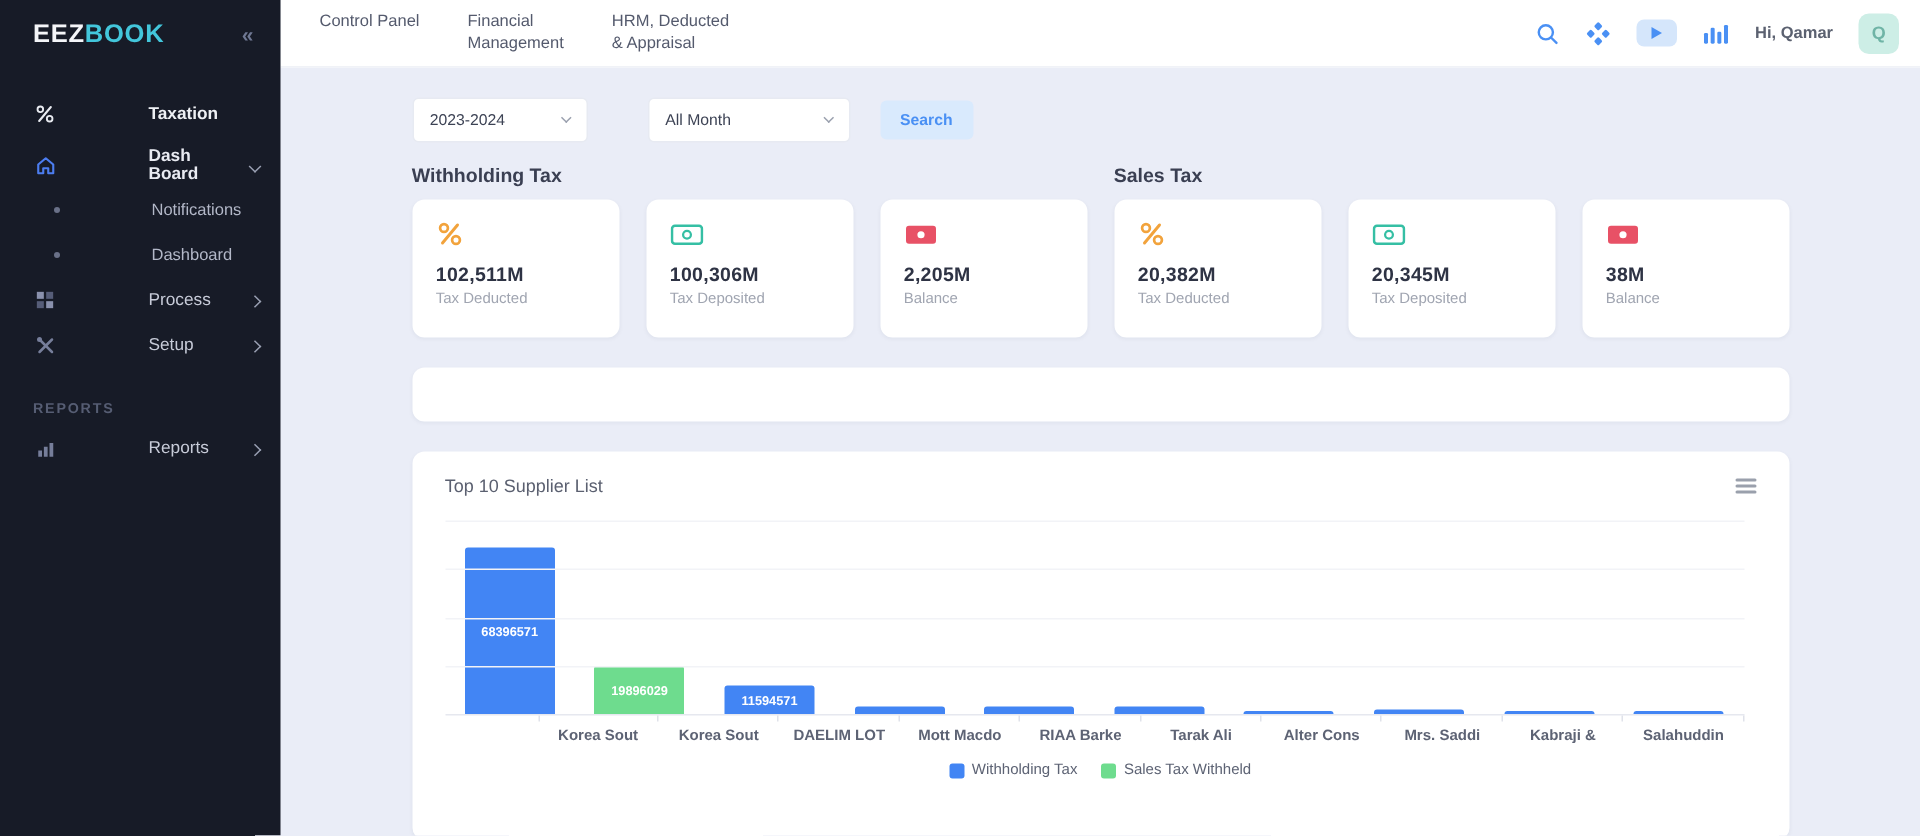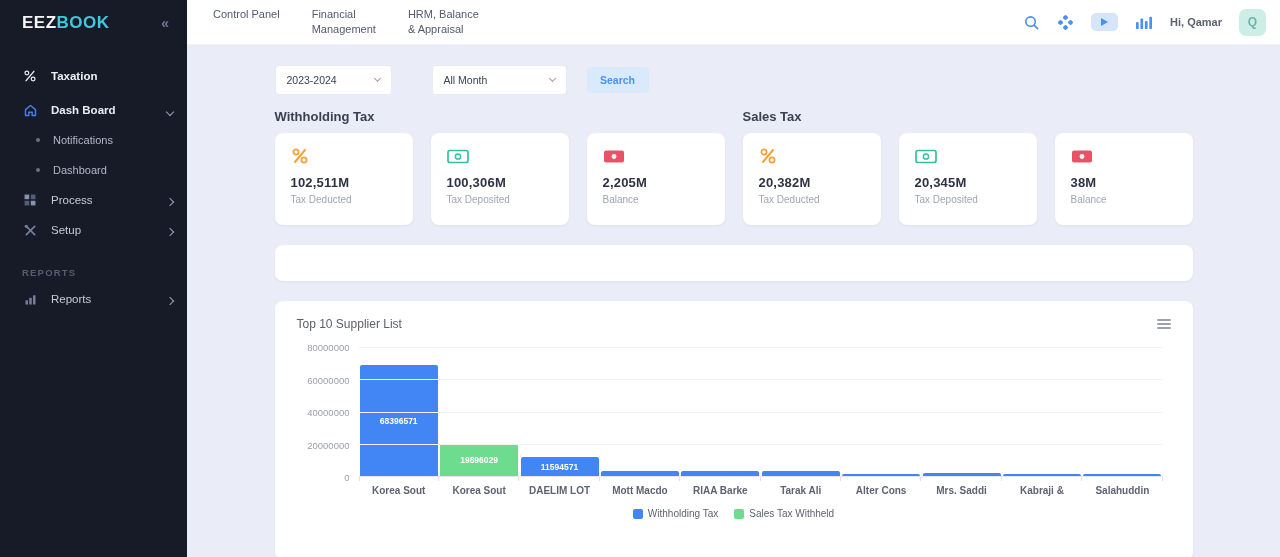--- a/index.html
+++ b/index.html
@@ -8,21 +8,21 @@
 
   
   .sidebar { position:absolute; left:0; top:0; width:187px; height:557px; background:#171b27; z-index:3; }
   .logo-row { height:45px; display:flex; align-items:center; justify-content:space-between; padding:0 20px 0 22px; }
   .brand { font-size:17px; font-weight:bold; letter-spacing:.5px; }
   .brand .p1 { color:#f4f5f8; }
   .brand .p2 { color:#43c6db; }
   .collapse { color:#6f7893; font-size:14px; font-weight:bold; cursor:pointer; letter-spacing:-2px; }
   .side-nav { padding-top:16px; }
   .srow { height:30px; display:flex; align-items:center; padding:0 14px 0 22px; gap:13px; cursor:pointer; }
-  .srow .lbl { font-size:11.5px; color:#c7cbd8; }
+  .srow .lbl { font-size:11.5px; color:#c7cbd8;margin-left:48px; }
   .srow.app-row { margin-bottom:4px; }
   .srow.app-row .lbl { color:#eef0f4; font-weight:bold; font-size:11.5px; }
   .srow.active .lbl { color:#e9ebf2; font-weight:bold; }
   .srow .chev { margin-left:auto; }
   .chev-d, .chev-r { width:6px; height:6px; border-right:1.6px solid #9ba1b4; border-bottom:1.6px solid #9ba1b4; display:inline-block; }
   .chev-d { transform:rotate(45deg); margin-top:-3px; }
   .chev-r { transform:rotate(-45deg); }
   .sub { padding-left:36px; }
   .sub .dot { width:4px; height:4px; border-radius:50%; background:#6a7188; flex:0 0 auto; }
   .sub .lbl { color:#b3b8c8; font-size:11px; }
@@ -67,21 +67,21 @@
   .menu-icon { width:14px; cursor:pointer; }
   .menu-icon div { height:2px; background:#9aa0ac; margin:2px 0; border-radius:1px; }
 
   .plot-wrap { display:flex; margin-top:16px; }
   .y-axis { width:62px; position:relative; height:130px; }
   .y-tick { position:absolute; right:9px; transform:translateY(-50%); font-size:9.5px; color:#9aa0ae; }
   .plot { flex:1; position:relative; height:130px; border-bottom:1px solid #e6e8ef; margin-right:8px; }
   .gridline { position:absolute; left:0; right:0; height:1px; background:#f2f3f7; }
   .bars { position:absolute; left:0; right:0; top:0; bottom:0; display:flex; }
   .bar-cell { flex:1; display:flex; align-items:flex-end; justify-content:center; }
-  .bar { width:78px; border-radius:2px 2px 0 0; display:flex; align-items:center; justify-content:center; overflow:hidden; }
+  .bar { width:60px; border-radius:2px 2px 0 0; display:flex; align-items:center; justify-content:center; overflow:hidden; }
   .bar-label { color:#fff; font-size:8.5px; font-weight:bold; white-space:nowrap; }
   .x-labels { display:flex; margin-left:62px; margin-right:8px; }
   .x-cell { flex:1; text-align:center; font-size:10px; color:#5d6374; padding-top:8px; position:relative;font-weight:bold; }
   .x-cell::after { content:""; position:absolute; right:0; top:0; width:1px; height:4px; background:#dfe2ea; }
   .x-cell:first-child::before { content:""; position:absolute; left:0; top:0; width:1px; height:4px; background:#dfe2ea; }
   .legend { display:flex; justify-content:center; gap:16px; margin-top:12px; }
   .legend-item { display:flex; align-items:center; gap:5px; font-size:10px; color:#5d6374; }
   .legend-swatch { width:10px; height:10px; border-radius:2px; }
 </style>
 </head>
@@ -172,21 +172,21 @@
   <div class="topnav">
     <div class="tn-item">
       <div>Control Panel</div>
       <div></div>
     </div>
     <div class="tn-item">
       <div>Financial</div>
       <div>Management</div>
     </div>
     <div class="tn-item">
-      <div>HRM, Balance</div>
+      <div>HRM, Deducted</div>
       <div>&amp; Appraisal</div>
     </div>
   </div>
 
   <div class="topbar-right">
     <span class="tb-icon">
       <svg width="17" height="17" viewBox="0 0 18 18">
           <circle cx="8" cy="8" r="5" fill="none" stroke="#4a90f4" stroke-width="1.7"></circle>
           <line x1="12" y1="12" x2="15.5" y2="15.5" stroke="#4a90f4" stroke-width="1.7" stroke-linecap="round"></line>
         </svg>
@@ -313,27 +313,20 @@
     <div class="chart-card">
       <div class="chart-head">
         <div class="chart-title">Top 10 Supplier List</div>
         <div class="menu-icon">
             <div></div>
             <div></div>
             <div></div>
           </div>
       </div>
       <div class="plot-wrap">
-        <div class="y-axis" id="y-axis">
-            <span class="y-tick" style="top: 0%;">80000000</span>
-            <span class="y-tick" style="top: 25%;">60000000</span>
-            <span class="y-tick" style="top: 50%;">40000000</span>
-            <span class="y-tick" style="top: 75%;">20000000</span>
-            <span class="y-tick" style="top: 100%;">0</span>
-          </div>
         <div class="plot" id="plot">
           <div class="bars" id="bars">
               <div class="bar-cell">
                 <div class="bar" style="background: rgb(66, 133, 244); height: 111px;">
                   <span class="bar-label">68396571</span>
                 </div>
               </div>
               <div class="bar-cell">
                 <div class="bar" style="background: rgb(110, 220, 142); height: 32px;">
                   <span class="bar-label">19896029</span>

